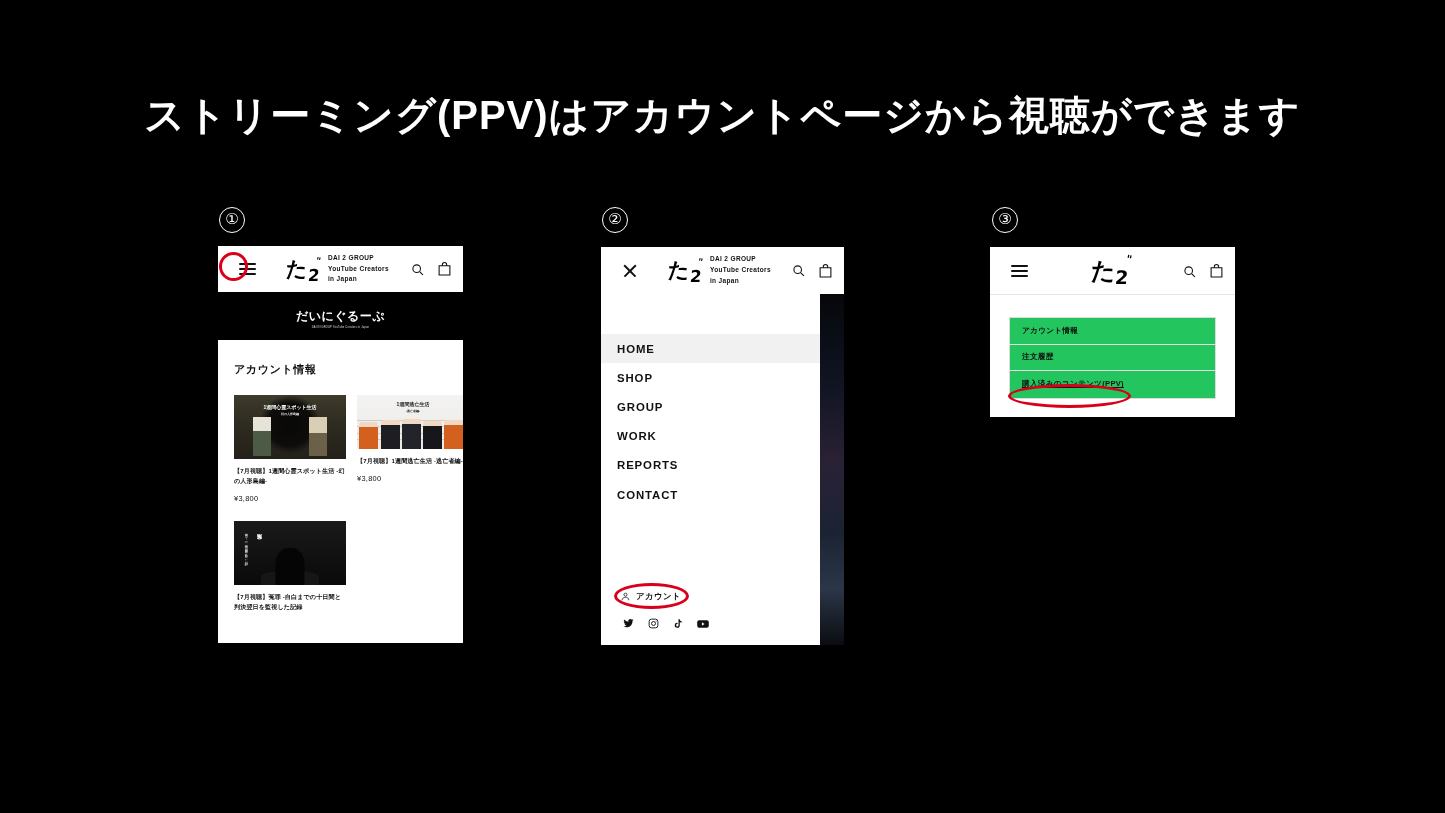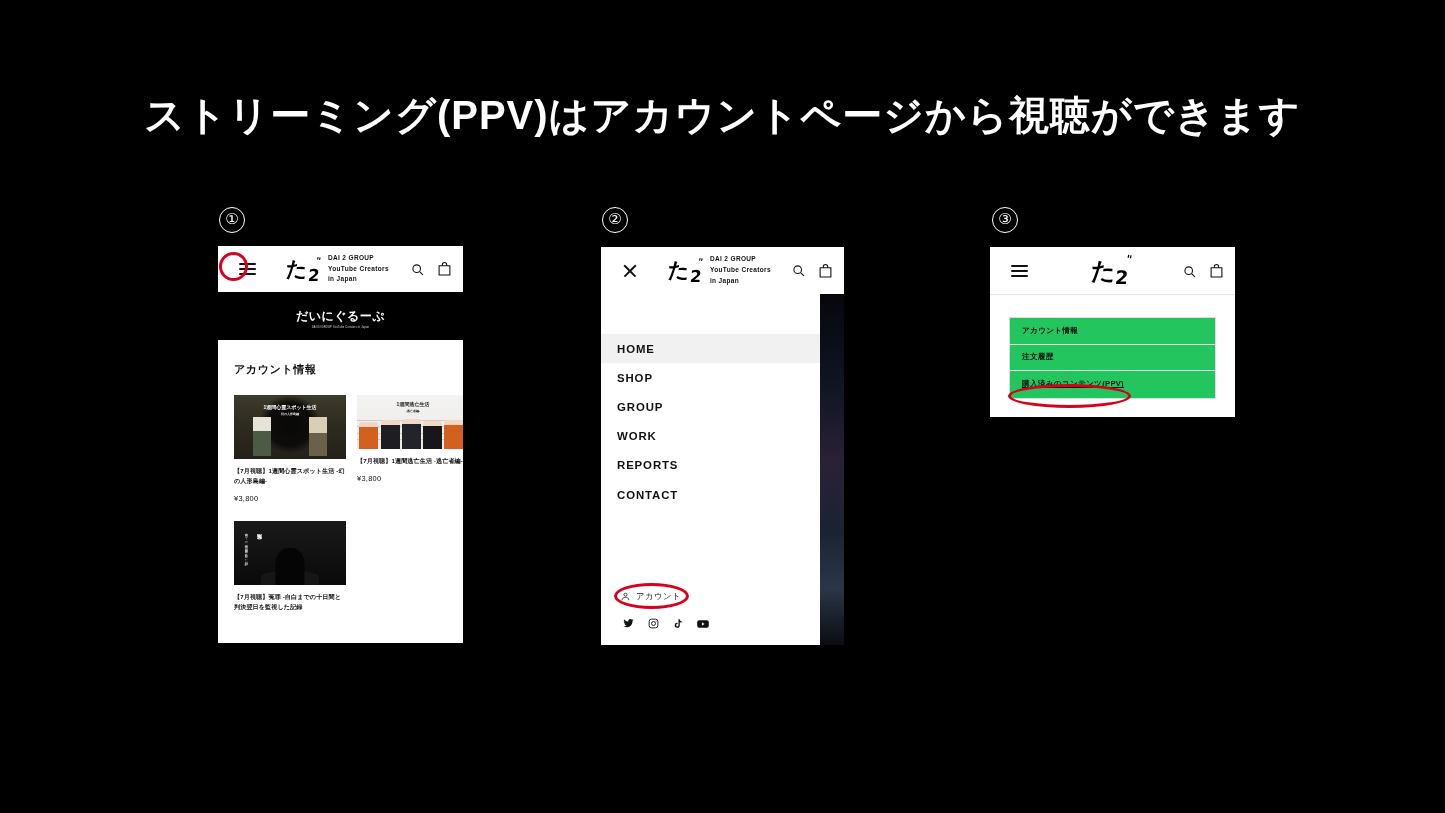--- a/index.html
+++ b/index.html
@@ -153,21 +153,21 @@
   
   .drawer { position: absolute; background: #fff; }
   .menu-item {
     display: flex; align-items: center; height: 29.2px; padding-left: 16px;
     font-size: 11.4px; font-weight: 700; color: #111; letter-spacing: .9px;
   }
   .menu-item.active { background: #f1f1f1; }
   .drawer-foot { position: absolute; left: 0; bottom: 0; width: 100%; background: #fff; }
   .acct-btn {
     display: inline-flex; align-items: center; gap: 6px;
-    font-size: 8.4px; font-weight: 400; color: #111; letter-spacing: .4px;
+    font-size: 8.4px; font-weight: 700; color: #111; letter-spacing: .4px;
   }
   .social-row { display: flex; align-items: center; gap: 14px; }
   .sideimg {
     position: absolute; top: 0; height: 100%;
     background: linear-gradient(180deg,#06070b 0%, #101522 26%, #2a2135 48%, #1b2333 68%, #2c3647 84%, #0a0c11 100%);
   }
 
   
   .acct-list { border: 1px solid #dcdcdc; background: #22c55e; }
   .acct-row {

